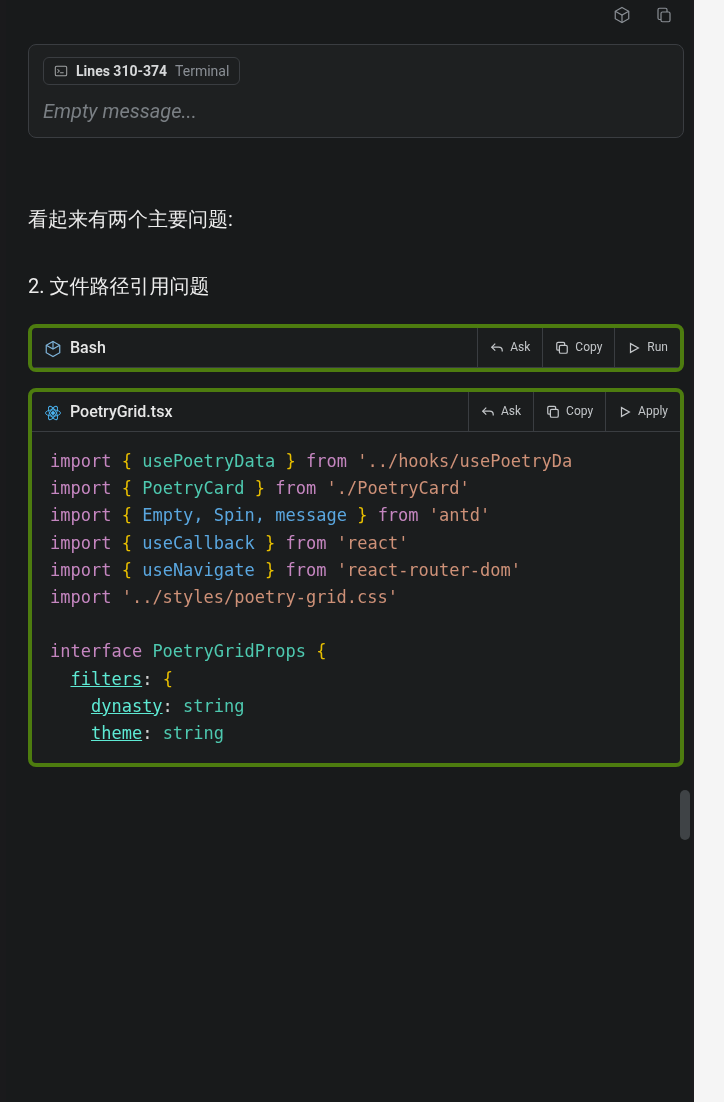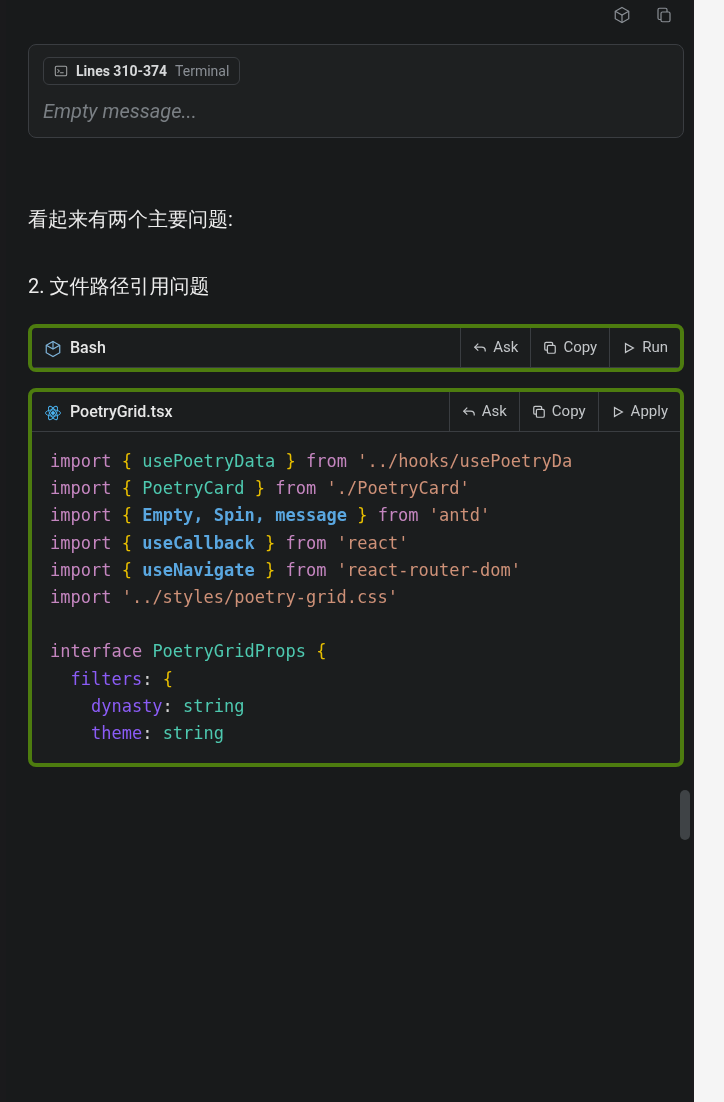--- a/index.html
+++ b/index.html
@@ -129,21 +129,21 @@
   .cb-title .file-icon { width: 18px; height: 18px; color: #7fb4da; }
   .cb-actions {
     display: flex;
     align-items: center;
     height: 100%;
   }
   .cb-action {
     display: flex;
     align-items: center;
     gap: 6px;
-    font-size: 15px;
+    font-size: 12px;
     color: #c3c6c9;
     padding: 0 12px;
     height: 100%;
     border-left: 1px solid #3a3d41;
     cursor: pointer;
   }
   .cb-action svg { width: 14px; height: 14px; }
   .cb-body {
     padding: 16px 18px;
     font-family: "Consolas","Menlo",monospace;
@@ -151,23 +151,23 @@
     line-height: 1.6;
     white-space: pre;
     overflow-x: hidden;
   }
   .tok-cmd { color: #e0c586; }
   .tok-sub { color: #6fb2d2; }
   .tok-pkg { color: #c987d0; }
   .tok-kw  { color: #c586c0; }
   .tok-br  { color: #e8bf00; }
   .tok-id  { color: #4ec9b0; }
-  .tok-fn  { color: #5aa7e0; font-weight: bold; }
+  .tok-fn  { color: #5aa7e0; }
   .tok-str { color: #ce9178; }
-  .tok-prop{ color: #8b5cf6; }
+  .tok-prop{ color: #5eead4; text-decoration: underline; }
   .tok-plain{ color: #d4d4d4; }
 
   .scroll-thumb {
     position: absolute;
     right: 2px;
     top: 790px;
     width: 10px;
     height: 50px;
     background: #3f4346;
     border-radius: 5px;

